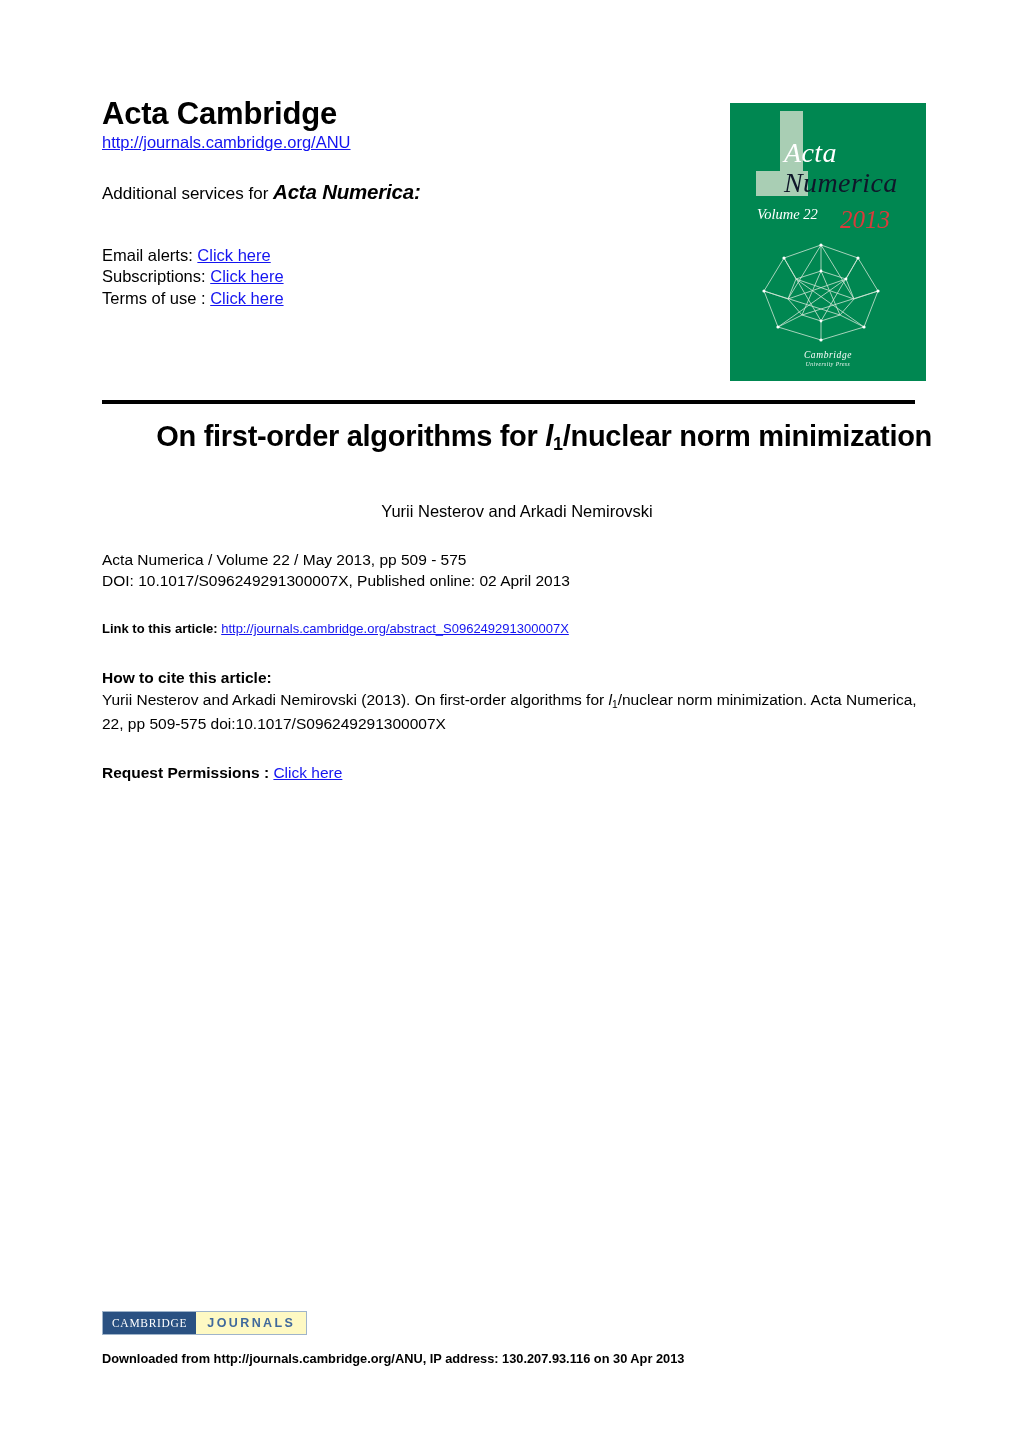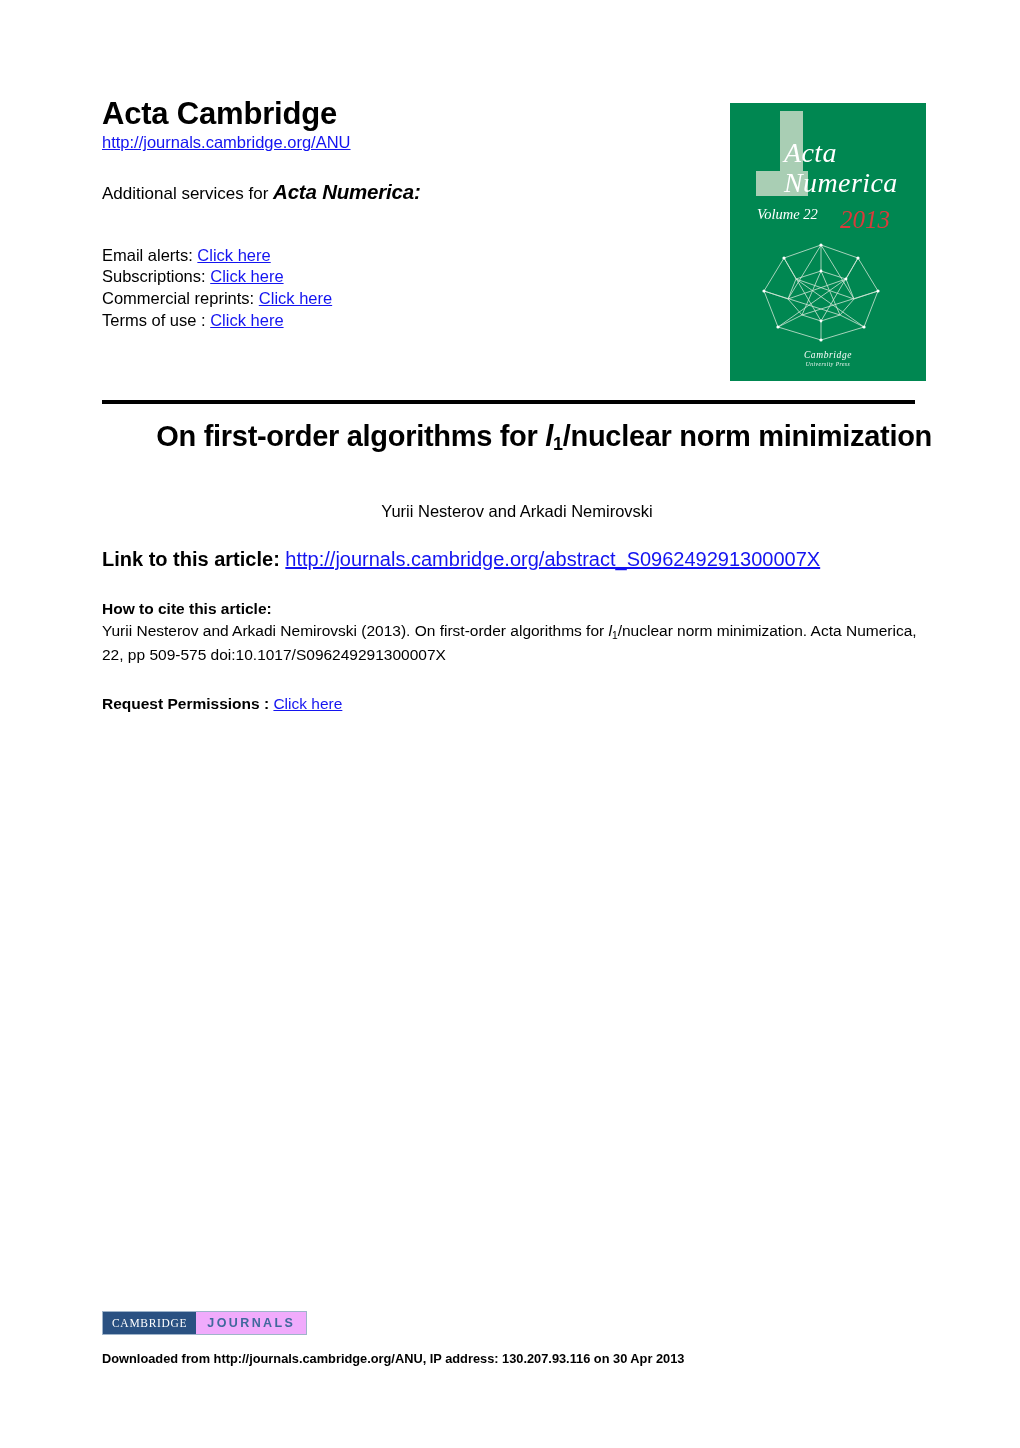--- a/index.html
+++ b/index.html
@@ -105,21 +105,21 @@
     color: #ffffff;
     line-height: 1;
     letter-spacing: 0.4px;
   }
   .cover .c-numerica {
     position: absolute;
     left: 54px;
     top: 66px;
     font-family: "Liberation Serif", serif;
     font-size: 28px;
-    color: #ffffff;
+    color: #0f172a;
     line-height: 1;
     letter-spacing: 0.4px;
   }
   .cover .c-volume {
     position: absolute;
     left: 27px;
     top: 104px;
     font-family: "Liberation Serif", serif;
     font-size: 14.5px;
     color: #ffffff;
@@ -205,21 +205,21 @@
     text-align: center;
   }
   .meta {
     margin-top: 27px;
     font-size: 15.5px;
     line-height: 21px;
   }
   .meta div { white-space: nowrap; }
   .link-line {
     margin-top: 27px;
-    font-size: 20px;
+    font-size: 13px;
     line-height: 21px;
     white-space: nowrap;
   }
   .link-line .strong { font-weight: bold; }
   .link-line a {
     color: #1414f0;
     text-decoration: underline;
   }
   .cite {
     margin-top: 28px;
@@ -269,21 +269,21 @@
     font-family: "Liberation Serif", serif;
     font-size: 11.5px;
     letter-spacing: 0.7px;
     padding: 0 9px;
     display: flex;
     align-items: center;
     font-variant: small-caps;
     text-transform: uppercase;
   }
   .cj-logo .cj-right {
-    background: #f0abfc;
+    background: #fef9c3;
     color: #40699c;
     font-size: 12.5px;
     font-weight: bold;
     letter-spacing: 2.4px;
     padding: 0 11px;
     display: flex;
     align-items: center;
   }
   .download-note {
     margin-top: 16px;
@@ -306,23 +306,20 @@
     <div class="services-line">
       <span>Additional services for </span><span class="em">Acta Numerica:</span>
     </div>
 
     <div class="service-list">
       <div class="service-row">
         <span class="lbl">Email alerts: </span><a href="#">Click here</a>
       </div>
       <div class="service-row">
         <span class="lbl">Subscriptions: </span><a href="#">Click here</a>
-      </div>
-      <div class="service-row">
-        <span class="lbl">Commercial reprints: </span><a href="#">Click here</a>
       </div>
       <div class="service-row">
         <span class="lbl">Terms of use : </span><a href="#">Click here</a>
       </div>
     </div>
   </div>
 
   <div class="cover">
     <div class="blk-vert"></div>
     <div class="blk-horz"></div>
@@ -381,20 +378,24 @@
   <div class="rule"></div>
 
   <div class="article">
 
     <h2 class="article-title">
       <span>On first-order algorithms for </span><span class="vl">l</span><sub>1</sub><span>/nuclear norm minimization</span>
     </h2>
 
     <div class="authors">Yurii Nesterov and Arkadi Nemirovski</div>
 
+    <div class="meta">
+      <div>Acta Numerica / Volume 22 / May 2013, pp 509 - 575</div>
+      <div>DOI: 10.1017/S096249291300007X, Published online: 02 April 2013</div>
+    </div>
 
     <div class="link-line">
       <span class="strong">Link to this article: </span><a href="#">http://journals.cambridge.org/abstract_S096249291300007X</a>
     </div>
 
     <div class="cite">
       <span class="hdr">How to cite this article:</span>
       <span>Yurii Nesterov and Arkadi Nemirovski (2013). On first-order algorithms for </span><span class="vl">l</span><sub>1</sub><span>/nuclear norm minimization. Acta Numerica, 22, pp 509-575 doi:10.1017/S096249291300007X</span>
     </div>
 

